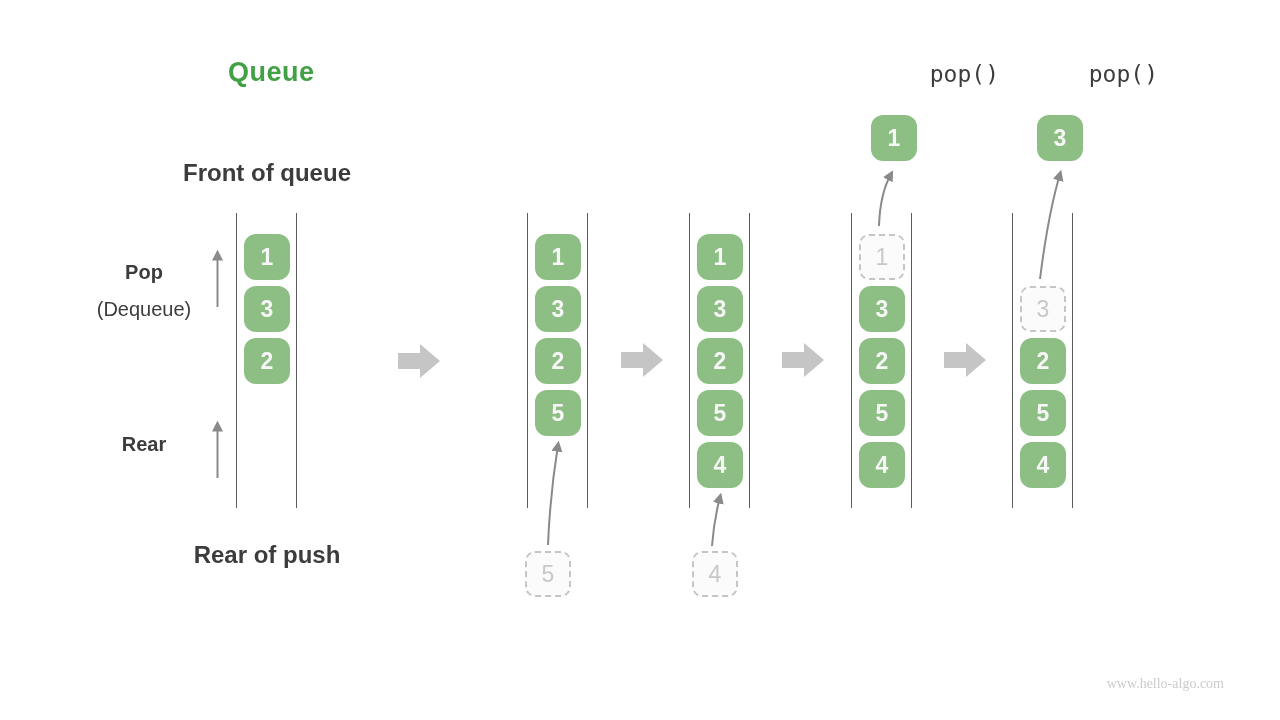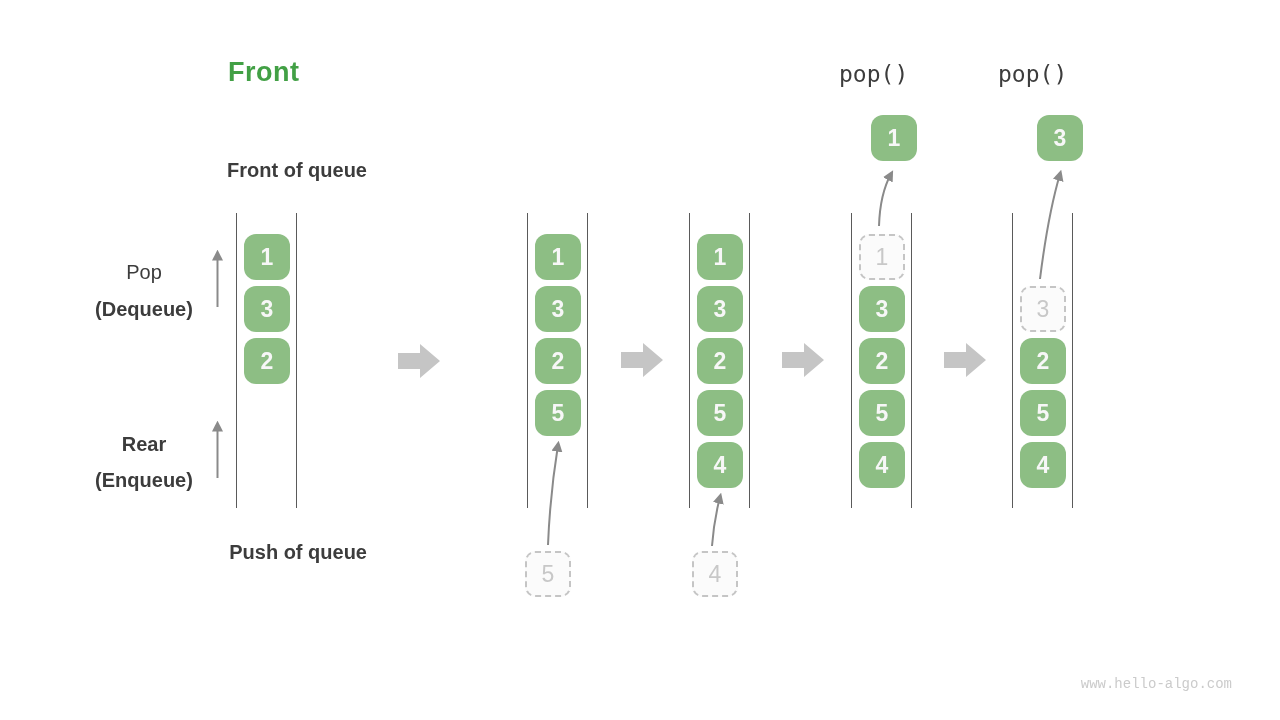--- a/index.html
+++ b/index.html
@@ -3,28 +3,28 @@
 <meta charset="utf-8">
 <style>
   * { margin:0; padding:0; box-sizing:border-box; }
   html,body { background:#fff; }
   body { width:1280px; height:720px; font-family:"Liberation Sans",sans-serif; }
   .canvas { position:relative; width:1280px; height:720px; background:#fff; overflow:hidden; }
 
   .title { position:absolute; left:228px; top:57px; font-size:27px; font-weight:bold;
            color:var(--accent-green,#42A045); letter-spacing:0.5px; }
 
-  .biglabel { position:absolute; width:200px; text-align:right; font-size:20px; font-weight:bold;
+  .biglabel { position:absolute; width:200px; text-align:center; font-size:24px; font-weight:bold;
               color:var(--text-dark,#3C3C3C); }
   .front { left:167px; top:159px; }
   .rear  { left:167px; top:541px; }
 
   .sidelabel { position:absolute; width:172px; text-align:center; font-size:20px;
-               color:var(--text-dark,#3C3C3C);font-weight:bold; }
-  .pop-main  { left:58px; top:261px; font-weight:normal; }
+               color:var(--text-dark,#3C3C3C); }
+  .pop-main  { left:58px; top:261px; font-weight:bold; }
   .pop-sub   { left:58px; top:298px; }
   .push-main { left:58px; top:433px; font-weight:bold; }
   .push-sub  { left:58px; top:469px; }
 
   .queue { position:absolute; top:213px; width:61px; height:295px;
            border-left:1.5px solid var(--line-gray,#5A5A5A);
            border-right:1.5px solid var(--line-gray,#5A5A5A); }
   .q1{left:236px} .q2{left:527px} .q3{left:689px} .q4{left:851px} .q5{left:1012px}
 
   .cell { position:absolute; left:7px; width:46px; height:46px; border-radius:12px;
@@ -33,44 +33,43 @@
   .s1{top:21px} .s2{top:73px} .s3{top:125px} .s4{top:177px} .s5{top:229px}
 
   .ghost { position:absolute; left:7px; width:46px; height:46px; border-radius:10px;
            border:2px dashed var(--ghost-border,#C5C5C5); background:#FBFBFB;
            color:var(--ghost-text,#C8C8C8); font-size:23px; font-weight:500;
            display:flex; align-items:center; justify-content:center; }
   .incoming { left:auto; }
 
   .floating { left:auto; }
 
-  .fn { position:absolute; width:160px; text-align:left;
+  .fn { position:absolute; width:160px; text-align:right;
         font-family:"DejaVu Sans Mono","Liberation Mono",monospace; font-size:23px;
         color:var(--text-dark,#3C3C3C); }
   .fn .arg { color:var(--accent-green,#42A045); font-weight:bold; }
 
-  .watermark { position:absolute; right:48px; top:676px; font-family:Liberation Mono, monospace;
+  .watermark { position:absolute; right:56px; top:676px; font-family:Liberation Serif, serif;
                font-size:14px; color:var(--watermark-gray,#CBCBCB); }
 
   svg.overlay { position:absolute; left:0; top:0; pointer-events:none; }
 </style>
 </head>
 <body>
 
 <div class="canvas">
 
-  <div class="title">Front</div>
+  <div class="title">Queue</div>
 
   <div class="biglabel front">Front of queue</div>
-  <div class="biglabel rear">Push of queue</div>
+  <div class="biglabel rear">Rear of push</div>
 
   <div class="sidelabel pop-main">Pop</div>
   <div class="sidelabel pop-sub">(Dequeue)</div>
   <div class="sidelabel push-main">Rear</div>
-  <div class="sidelabel push-sub">(Enqueue)</div>
 
   <div class="queue q1">
     <div class="cell s1">1</div>
     <div class="cell s2">3</div>
     <div class="cell s3">2</div>
   </div>
 
   <div class="queue q2">
     <div class="cell s1">1</div>
     <div class="cell s2">3</div>

